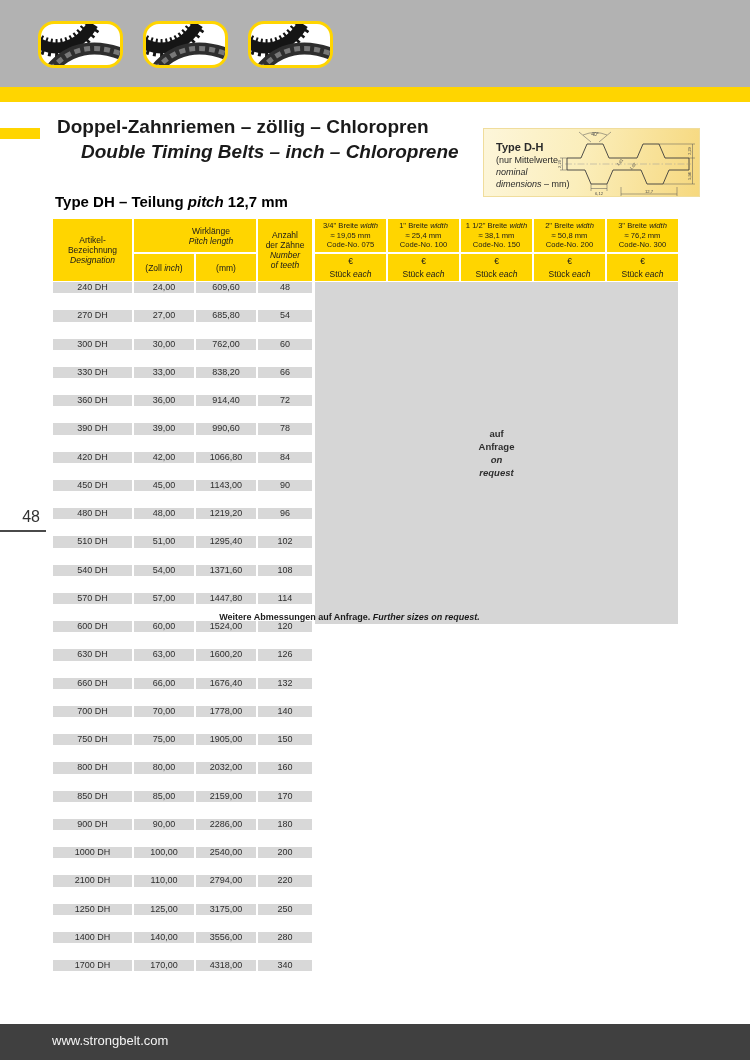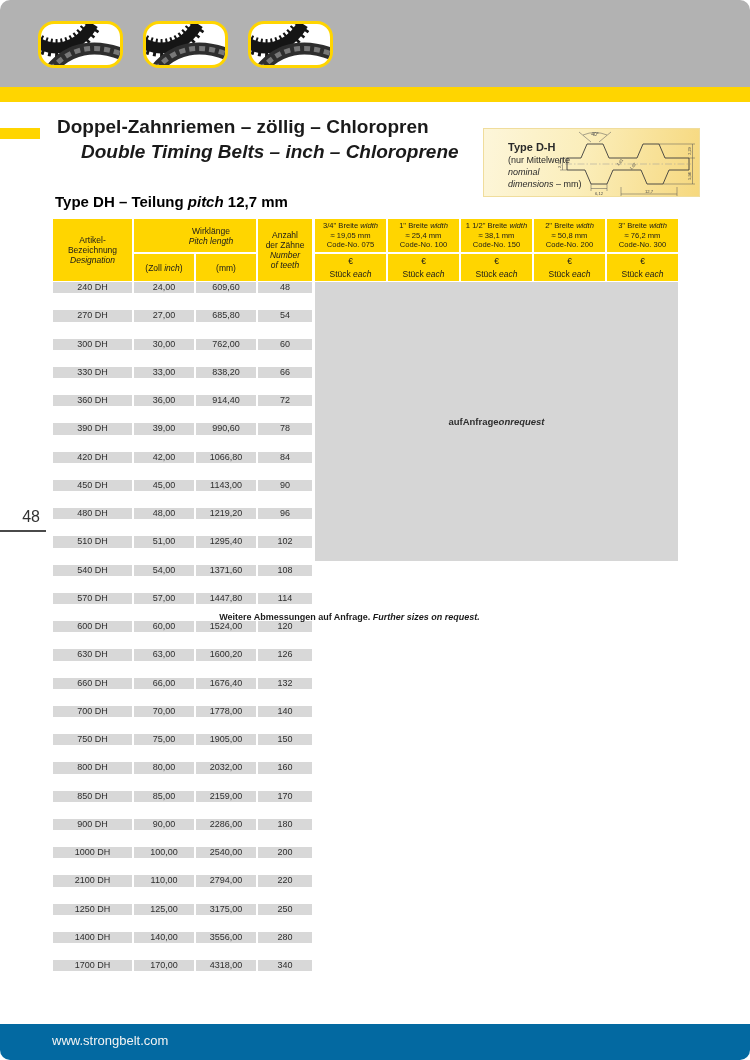--- a/index.html
+++ b/index.html
@@ -1,37 +1,37 @@
 <!DOCTYPE html>
 <html><head>
 <meta charset="utf-8">
 <style>
   html,body{margin:0;padding:0;background:#ffffff;}
   .page{position:relative;width:750px;height:1060px;background:#ffffff;overflow:hidden;
-        font-family:"Liberation Sans", sans-serif;color:#1a1a1a;border-radius:10px;}
+        font-family:"Liberation Sans", sans-serif;color:#1a1a1a;}
 
   
   .top-band{position:absolute;left:0;top:0;width:750px;height:87px;background:#b2b2b2;}
   .thumb-row{position:absolute;left:38px;top:21px;display:flex;gap:20px;}
   .belt-thumb{width:85px;height:47px;background:#ffffff;border:3px solid #ffd500;
               border-radius:16px;overflow:hidden;box-sizing:border-box;}
   .yellow-bar{position:absolute;left:0;top:87px;width:750px;height:15px;background:#ffd500;}
 
   
   .title-dash{position:absolute;left:0;top:128px;width:40px;height:11px;background:#ffd500;}
   .title-block{position:absolute;left:57px;top:114px;line-height:25px;font-size:19px;font-weight:bold;}
   .title-line2{font-style:italic;margin-left:24px;}
   .section-title{position:absolute;left:55px;top:193px;font-size:15px;font-weight:bold;color:#000000;}
   .section-title .it{font-style:italic;}
 
   
   .type-box{position:absolute;left:483px;top:128px;width:217px;height:69px;
             background:linear-gradient(100deg,#fdf6da 0%,#fbeebb 45%,#f6d87e 100%);
             border:1px solid #f0dd9c;box-sizing:border-box;}
-  .type-box-text{position:absolute;left:24px;top:12px;font-size:9px;line-height:12px;color:#2a2a2a;}
+  .type-box-text{position:absolute;left:12px;top:12px;font-size:9px;line-height:12px;color:#2a2a2a;}
   .type-box-title{font-size:11px;font-weight:bold;margin-bottom:1px;}
   .type-box .it{font-style:italic;}
   .diagram{position:absolute;right:2px;top:1px;}
   .diagram path,.diagram line,.diagram polyline{fill:none;}
   .diagram text{font-family:"Liberation Sans",sans-serif;fill:#4a4a4a;}
 
   
   .belt-table{position:absolute;left:53px;top:219px;width:625px;}
   .thead{display:flex;gap:2px;}
   .cell{background:#ffd500;box-sizing:border-box;}
@@ -48,34 +48,34 @@
   .ph-top{height:33px;font-size:7.6px;line-height:9.5px;}
   .ph-bot{height:27px;justify-content:space-evenly;font-size:8.5px;}
   .it{font-style:italic;}
   .b{font-weight:normal;}
 
   .tbody{margin-top:1px;display:flex;flex-direction:column;gap:17px;position:relative;}
   .trow{display:flex;gap:2px;height:11.25px;}
   .tcell{background:#d8d8d8;text-align:center;font-size:9px;line-height:11.4px;color:#2e2e2e;}
   .c1{width:79px;} .c2{width:60px;} .c3{width:60px;} .c4{width:54px;}
 
-  .on-request{position:absolute;left:262px;top:0;width:363px;height:279px;background:#d6d6d6;
-              display:flex;flex-direction:row;justify-content:center;align-items:center;
+  .on-request{position:absolute;left:262px;top:0;width:363px;height:342px;background:#d6d6d6;
+              display:flex;flex-direction:column;justify-content:center;align-items:center;
               font-size:9.5px;line-height:13px;font-weight:bold;color:#2e2e2e;}
   .on-request .it{font-style:italic;}
 
   .note{position:absolute;left:37px;top:612px;width:625px;text-align:center;
         font-size:9px;font-weight:bold;color:#1a1a1a;}
   .note .it{font-style:italic;}
 
   
   .page-num{position:absolute;left:0;top:508px;width:40px;text-align:right;
             font-size:16px;color:#333;}
   .page-num-line{position:absolute;left:0;top:530px;width:46px;height:1.5px;background:#4a4a4a;}
-  .footer-bar{position:absolute;left:0;top:1024px;width:750px;height:36px;background:#0369a1;}
+  .footer-bar{position:absolute;left:0;top:1024px;width:750px;height:36px;background:#404040;}
   .footer-url{position:absolute;left:52px;top:0;height:36px;line-height:34px;
               font-size:13px;color:#f4f4f4;text-decoration:none;}
 </style>
 </head>
 <body>
 
 <div class="page">
 
   <div class="top-band">
     <div class="thumb-row">

